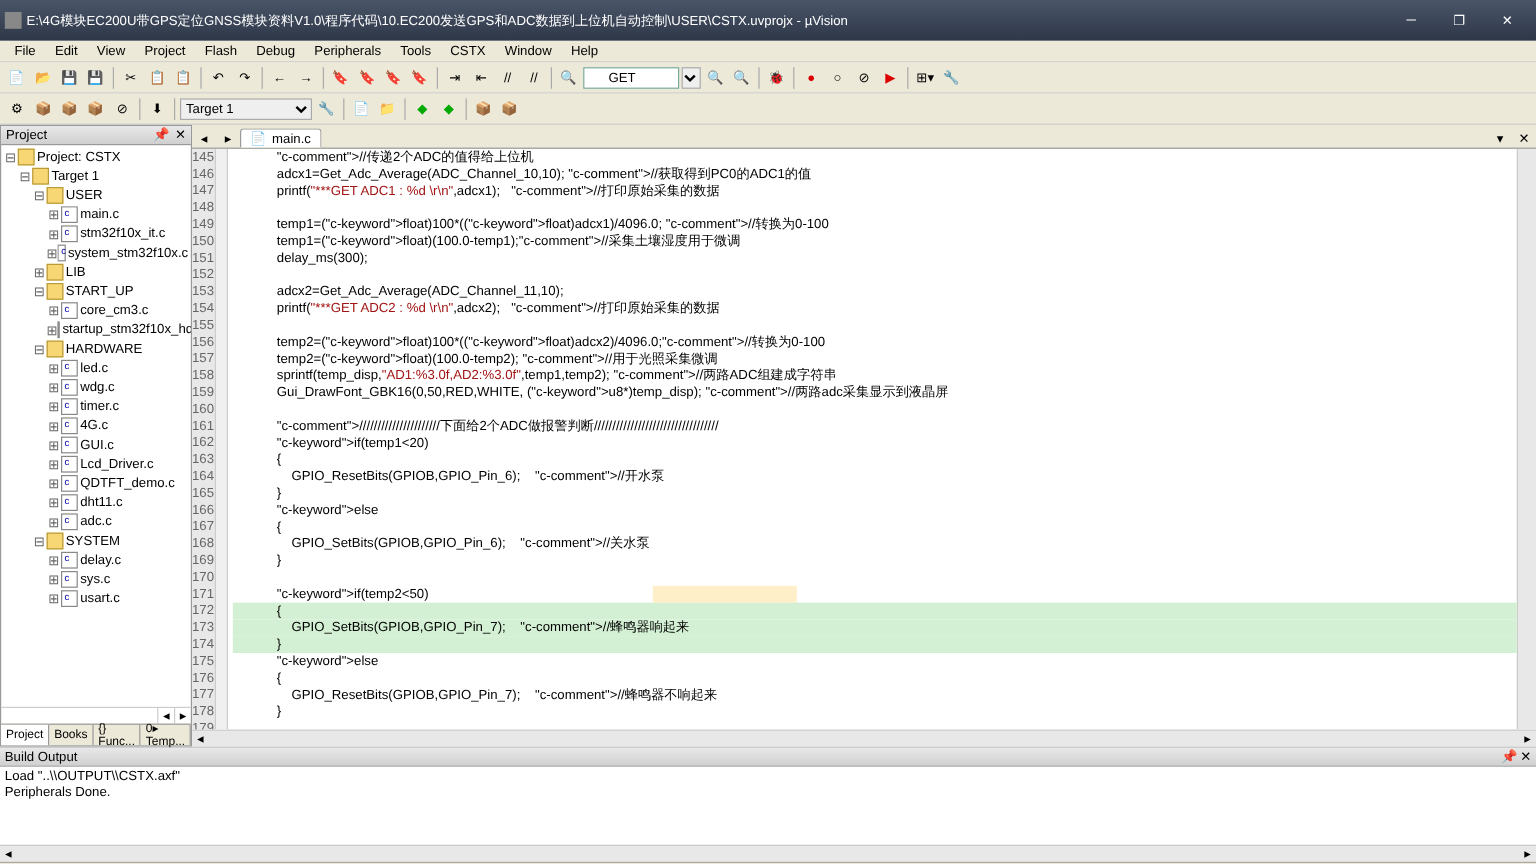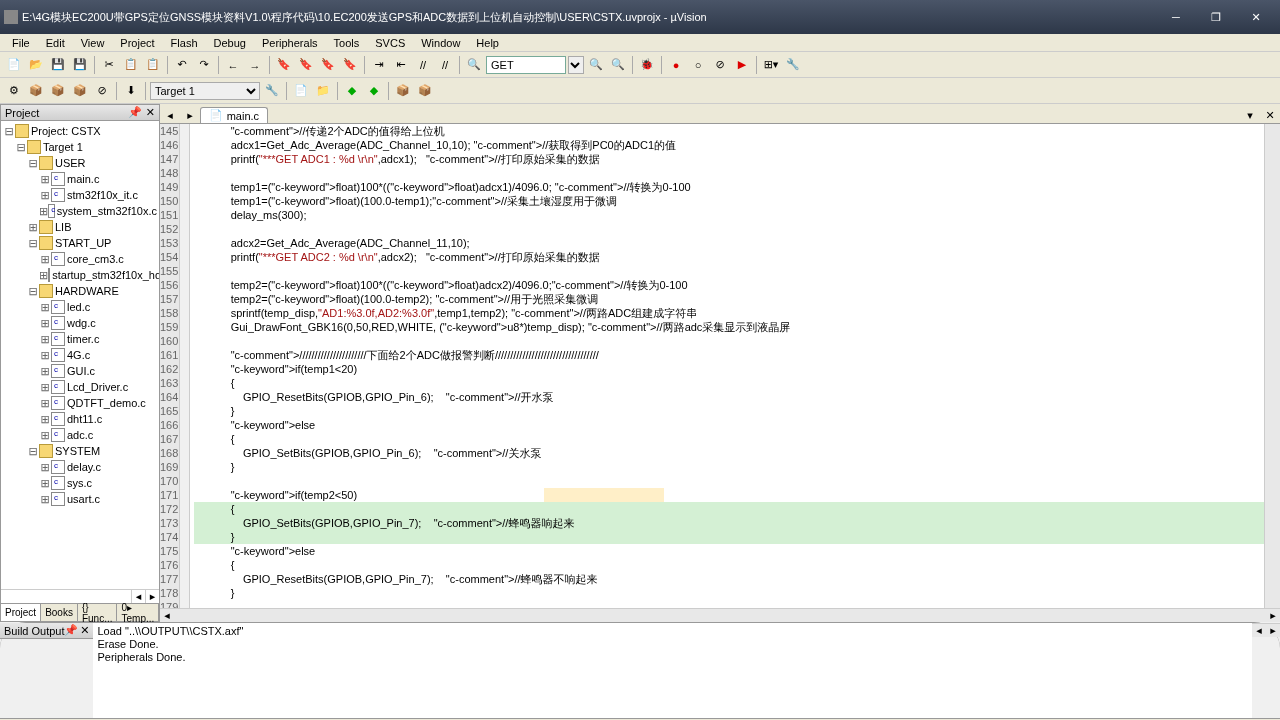--- a/index.html
+++ b/index.html
@@ -9,21 +9,21 @@
 .titlebar .icon { width: 14px; height: 14px; background: #888; margin-right: 4px; }
 .titlebar .title { flex: 1; font-size: 11px; }
 .titlebar .winbtn { width: 40px; height: 22px; display: flex; align-items: center; justify-content: center; color: #fff; cursor: pointer; }
 
 .menubar { background: #ece9d8; height: 18px; display: flex; align-items: center; padding: 4px 4px; border-bottom: 1px solid #ccc; }
 .menubar .item { padding: 1px 8px; cursor: pointer; }
 
 .toolbar { background: #ece9d8; height: 26px; display: flex; align-items: center; padding: 0 4px; border-bottom: 1px solid #ccc; gap: 2px; }
 .toolbar .tbtn { width: 20px; height: 20px; display: flex; align-items: center; justify-content: center; cursor: pointer; border-radius: 2px; }
 .toolbar .sep { width: 1px; height: 18px; background: #aaa; margin: 0 2px; }
-.toolbar input { height: 18px; border: 1px solid #7a9; padding: 0 4px; font-size: 11px; }
+.toolbar input { height: 18px; border: 1px solid #7a9; padding: 0 20px; font-size: 11px; }
 .toolbar select { height: 18px; border: 1px solid #aaa; font-size: 11px; }
 
 .main { display: flex; height: 518px; }
 
 .sidebar { width: 160px; background: #fff; border: 1px solid #999; display: flex; flex-direction: column; }
 .sidebar-header { background: linear-gradient(#e8e8e8, #d0d0d0); height: 16px; padding: 0 4px; display: flex; align-items: center; border-bottom: 1px solid #999; font-size: 11px; }
 .sidebar-header .close { margin-left: auto; cursor: pointer; }
 .tree { flex: 1; overflow: auto; padding: 2px; }
 .tree-item { display: flex; align-items: center; padding: 1px 0; cursor: pointer; white-space: nowrap; }
 .tree-item .exp { width: 12px; text-align: center; color: #666; }
@@ -50,21 +50,21 @@
 .gutter { width: 20px; background: #e8e8e8; border-right: 1px solid #ccc; text-align: right; padding-right: 4px; color: #666; font-family: Consolas, monospace; font-size: 11px; line-height: 14px; }
 .fold-gutter { width: 10px; background: #f0f0f0; border-right: 1px solid #ccc; }
 .code { flex: 1; font-family: Consolas, monospace; font-size: 11px; line-height: 14px; white-space: pre; overflow: auto; padding-left: 4px; }
 .code .line { height: 14px; }
 .code .hl { background: #d4f0d4; }
 .code .hl-cursor { background: #ffe8b0; width: 120px; display: inline-block; height: 14px; position: absolute; left: 350px; opacity: 0.7; }
 .c-string { color: #a31515; }
 
 .vscroll { width: 16px; background: #e8e8e8; border-left: 1px solid #ccc; }
 
-.build-output { height: 96px; border-top: 1px solid #999; display: flex; flex-direction: row; border-radius: 26px; }
+.build-output { height: 96px; border-top: 1px solid #999; display: flex; flex-direction: column; }
 .build-header { background: linear-gradient(#e8e8e8, #d0d0d0); height: 16px; padding: 0 4px; display: flex; align-items: center; border-bottom: 1px solid #999; }
 .build-header .btns { margin-left: auto; display: flex; gap: 2px; }
 .build-content { flex: 1; background: #fff; font-family: Consolas, monospace; font-size: 11px; line-height: 13px; padding: 2px 4px; overflow: auto; }
 
 .statusbar { height: 18px; background: #ece9d8; border-top: 1px solid #999; display: flex; align-items: center; padding: 0 4px; font-size: 10px; }
 .statusbar .seg { padding: 0 6px; border-right: 1px solid #ccc; }
 .statusbar .spacer { flex: 1; }
 </style>
 </head>
 <body>
@@ -79,21 +79,21 @@
 
 <div class="menubar" id="menubar">
     <div class="item">File</div>
     <div class="item">Edit</div>
     <div class="item">View</div>
     <div class="item">Project</div>
     <div class="item">Flash</div>
     <div class="item">Debug</div>
     <div class="item">Peripherals</div>
     <div class="item">Tools</div>
-    <div class="item">SVCS</div>
+    <div class="item">CSTX</div>
     <div class="item">Window</div>
     <div class="item">Help</div>
   </div>
 
 <div class="toolbar">
   <div class="tbtn">📄</div>
   <div class="tbtn">📂</div>
   <div class="tbtn">💾</div>
   <div class="tbtn">💾</div>
   <div class="sep"></div>
@@ -364,21 +364,20 @@
 <div class="build-output">
   <div class="build-header">
     <span>Build Output</span>
     <div class="btns">
       <span>📌</span>
       <span>✕</span>
     </div>
   </div>
   <div class="build-content" id="build">
       <div>Load "..\\OUTPUT\\CSTX.axf"</div>
-      <div>Erase Done.</div>
       <div>Peripherals Done.</div>
     </div>
   <div style="height:14px;background:#e8e8e8;border-top:1px solid #ccc;display:flex">
     <div style="width:14px;text-align:center">◂</div>
     <div style="flex:1"></div>
     <div style="width:14px;text-align:center">▸</div>
   </div>
 </div>
 
 <div class="statusbar">

